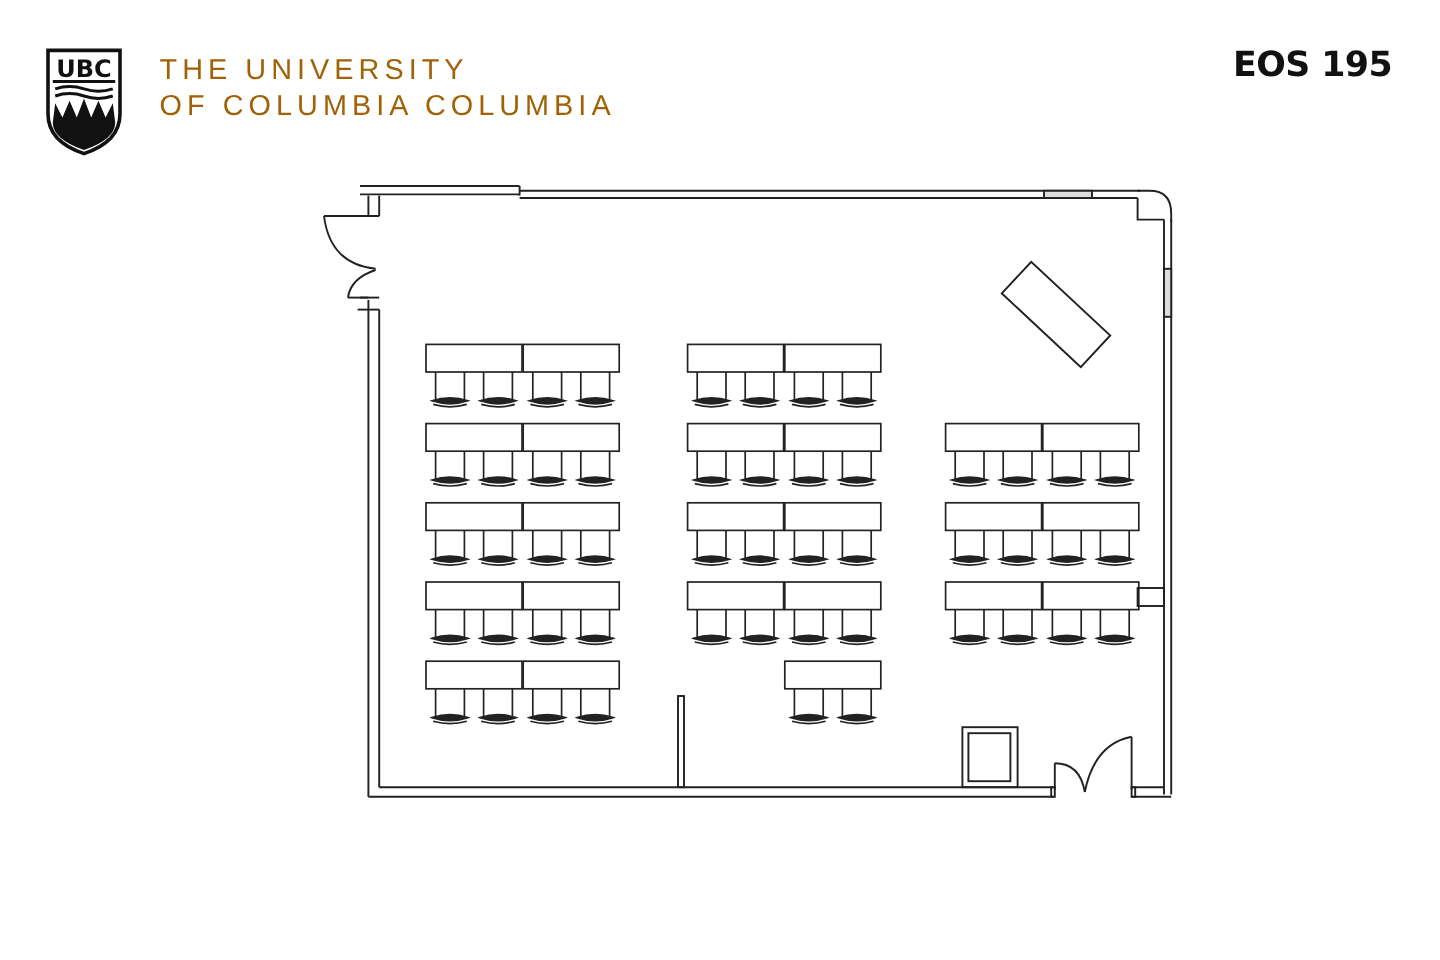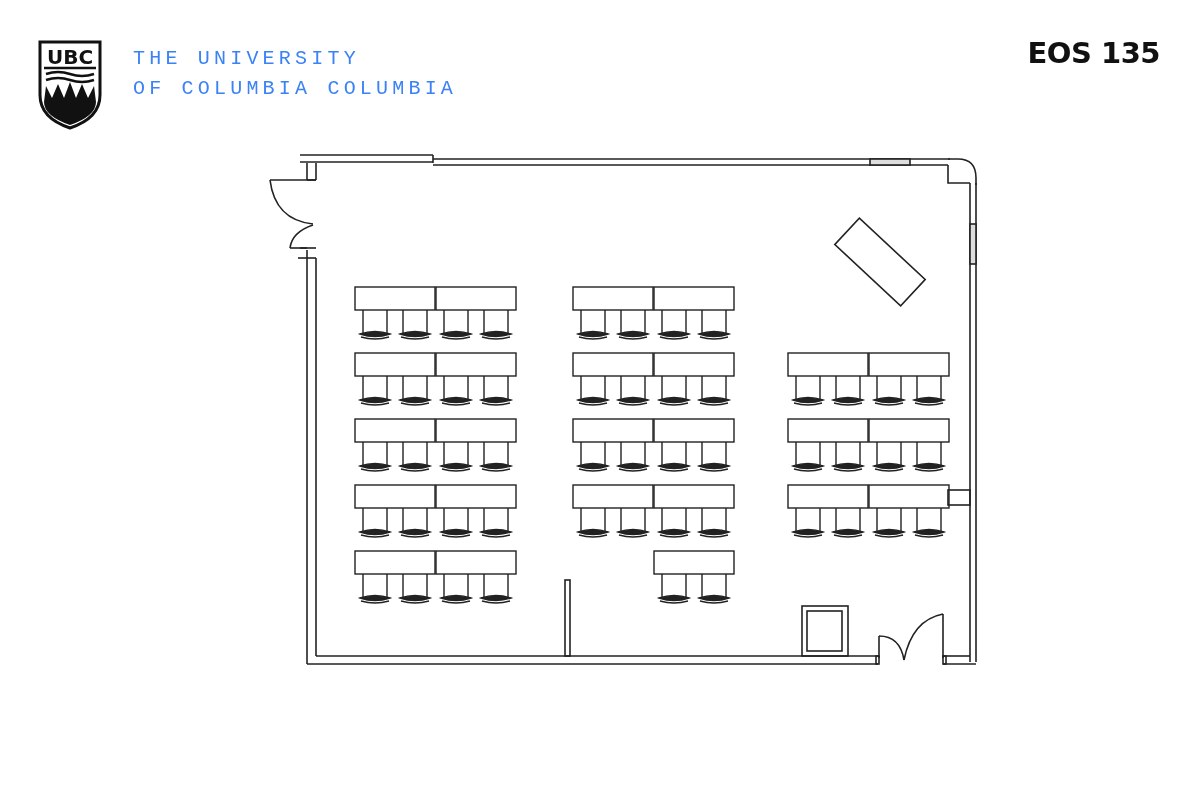--- a/index.html
+++ b/index.html
@@ -1,18 +1,18 @@
 <!DOCTYPE html>
 <html><head>
 <meta charset="utf-8">
 <style>
   html, body { margin:0; padding:0; background:#fff; }
   body { width:1200px; height:800px; position:relative; overflow:hidden; font-family:"DejaVu Sans", sans-serif; color:#111; }
   .header-logo { position:absolute; left:38px; top:40px; width:64px; height:90px; }
-  .uni-name { position:absolute; left:133px; top:44px; font-family:Liberation Mono, monospace; font-size:20px; letter-spacing:4.2px; line-height:30px; color:#3b82f6; font-weight:normal; }
+  .uni-name { position:absolute; left:133px; top:44px; font-family:Liberation Sans, sans-serif; font-size:24px; letter-spacing:4.2px; line-height:30px; color:#a16207; font-weight:normal; }
   .uni-name div { white-space:nowrap; }
   .room-code { position:absolute; right:40px; top:36px; font-family:"DejaVu Sans", sans-serif; font-weight:bold; font-size:29px; color:#111; letter-spacing:-0.5px; }
   .plan { position:absolute; left:0; top:0; }
 </style>
 </head>
 <body>
 
 <svg class="header-logo" viewBox="0 0 64 90">
   <path d="M2 2 H62 V55 Q62 78 32 88 Q2 78 2 55 Z" fill="#fff" stroke="#111" stroke-width="3"></path>
   <text x="32" y="24" text-anchor="middle" font-family="DejaVu Sans, sans-serif" font-weight="bold" font-size="20" fill="#111">UBC</text>
@@ -20,21 +20,21 @@
   <path d="M8 34 Q20 30 32 34 T56 34" fill="none" stroke="#111" stroke-width="2.5"></path>
   <path d="M8 40 Q20 36 32 40 T56 40" fill="none" stroke="#111" stroke-width="2.5"></path>
   <path d="M8 46 L14 58 L20 44 L26 58 L32 42 L38 58 L44 44 L50 58 L56 46 L58 62 Q58 76 32 85 Q6 76 6 62 Z" fill="#111"></path>
 </svg>
 
 <div class="uni-name">
   <div>THE UNIVERSITY</div>
   <div>OF COLUMBIA COLUMBIA</div>
 </div>
 
-<div class="room-code">EOS 135</div>
+<div class="room-code">EOS 195</div>
 
 <svg class="plan" width="1200" height="800" viewBox="0 0 1200 800">
   <g fill="none" stroke="#222" stroke-width="1.6">
 
     <g>
       <line x1="300" y1="155" x2="433" y2="155"></line>
       <line x1="300" y1="162" x2="433" y2="162"></line>
       <line x1="433" y1="155" x2="433" y2="163"></line>
       <line x1="433" y1="159" x2="950" y2="159"></line>
       <line x1="433" y1="165" x2="948" y2="165"></line>

